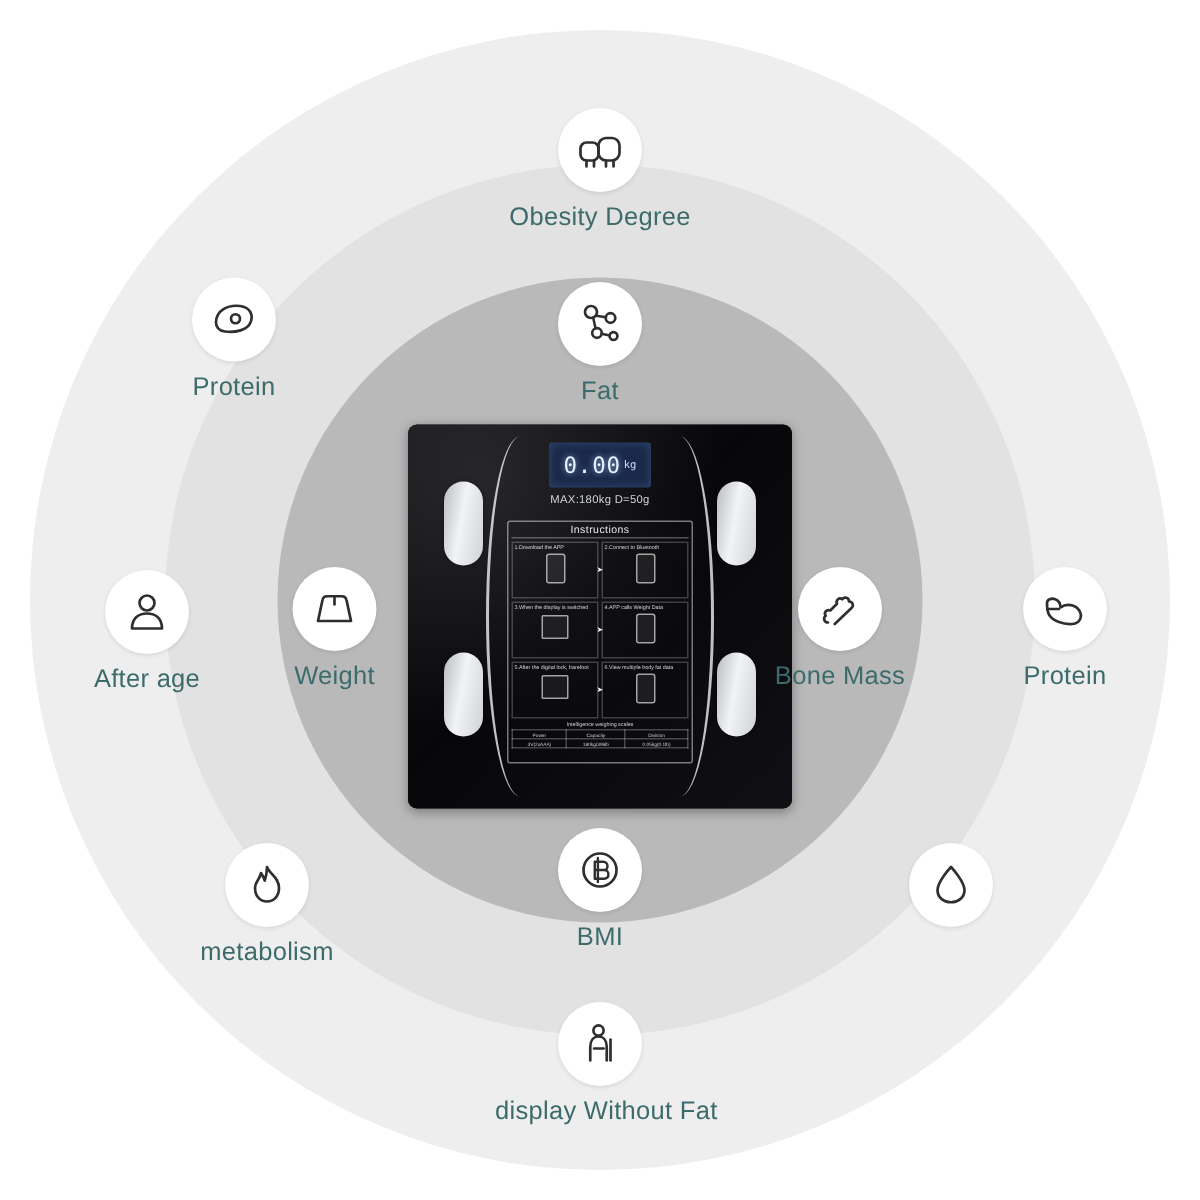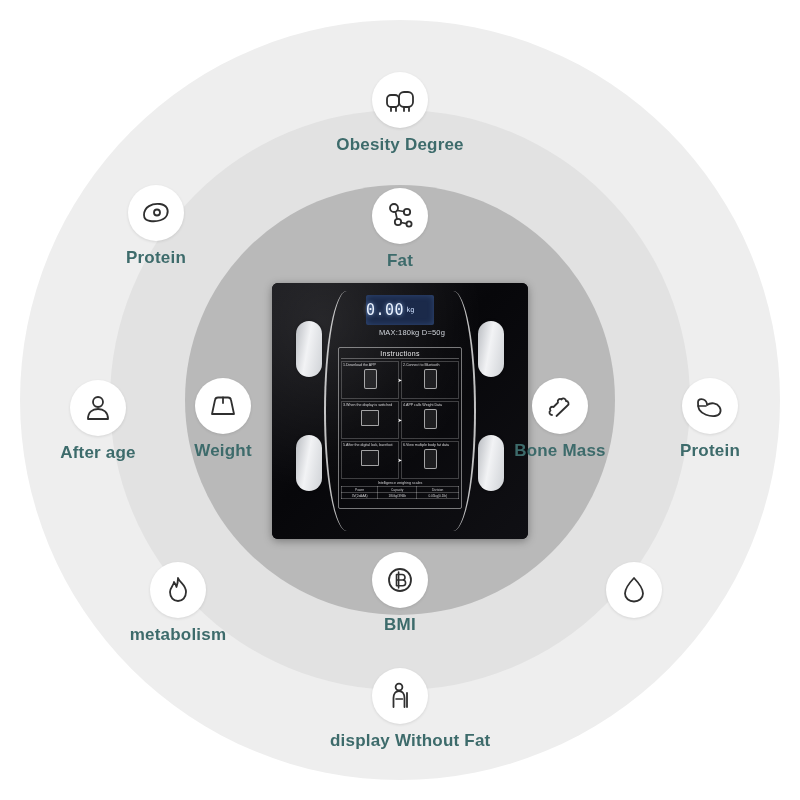--- a/index.html
+++ b/index.html
@@ -89,20 +89,21 @@
   .display {
     position: absolute;
     left: 94px;
     top: 12px;
     width: 68px;
     height: 30px;
     background: #1b2a4a;
     border-radius: 2px;
     display: flex;
     align-items: center;
+    justify-content: center;
     box-shadow: inset 0 0 6px rgba(120,170,255,0.25);
   }
   .display-num {
     font-family: "DejaVu Sans Mono", monospace;
     font-size: 15px;
     letter-spacing: 0.5px;
     color: #eaf2ff;
     text-shadow: 0 0 4px rgba(160,200,255,0.8);
   }
   .display-unit {
@@ -114,21 +115,20 @@
   }
   .spec-line {
     position: absolute;
     left: 0;
     top: 45px;
     width: 256px;
     text-align: center;
     color: #cfd3da;
     font-size: 7.5px;
     letter-spacing: 0.2px;
-    padding-left: 12px;
   }
 
   .electrode {
     position: absolute;
     width: 26px;
     height: 56px;
     border-radius: 13px;
     background: linear-gradient(100deg, #b9bcc1 0%, #f2f3f5 45%, #cfd2d6 100%);
     box-shadow: 0 0 3px rgba(0,0,0,0.4);
   }
@@ -210,21 +210,20 @@
     padding: 0.5px 1px;
     text-align: center;
   }
 
   
   .node {
     position: absolute;
     width: 140px;
     margin-left: -70px;
     text-align: center;
-    font-weight: bold;
   }
   .bubble {
     width: 56px;
     height: 56px;
     margin: 0 auto;
     border-radius: 50%;
     background: #ffffff;
     box-shadow: 0 1px 3px rgba(0,0,0,0.10);
     display: flex;
     align-items: center;

